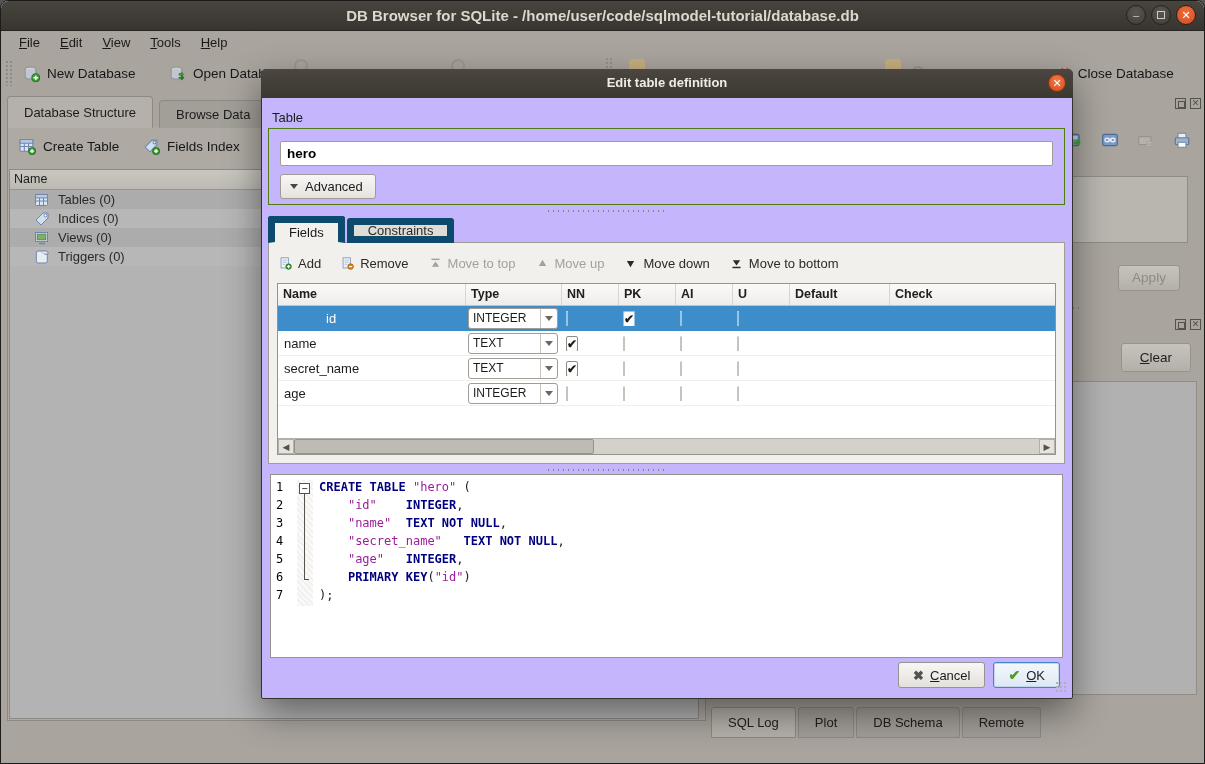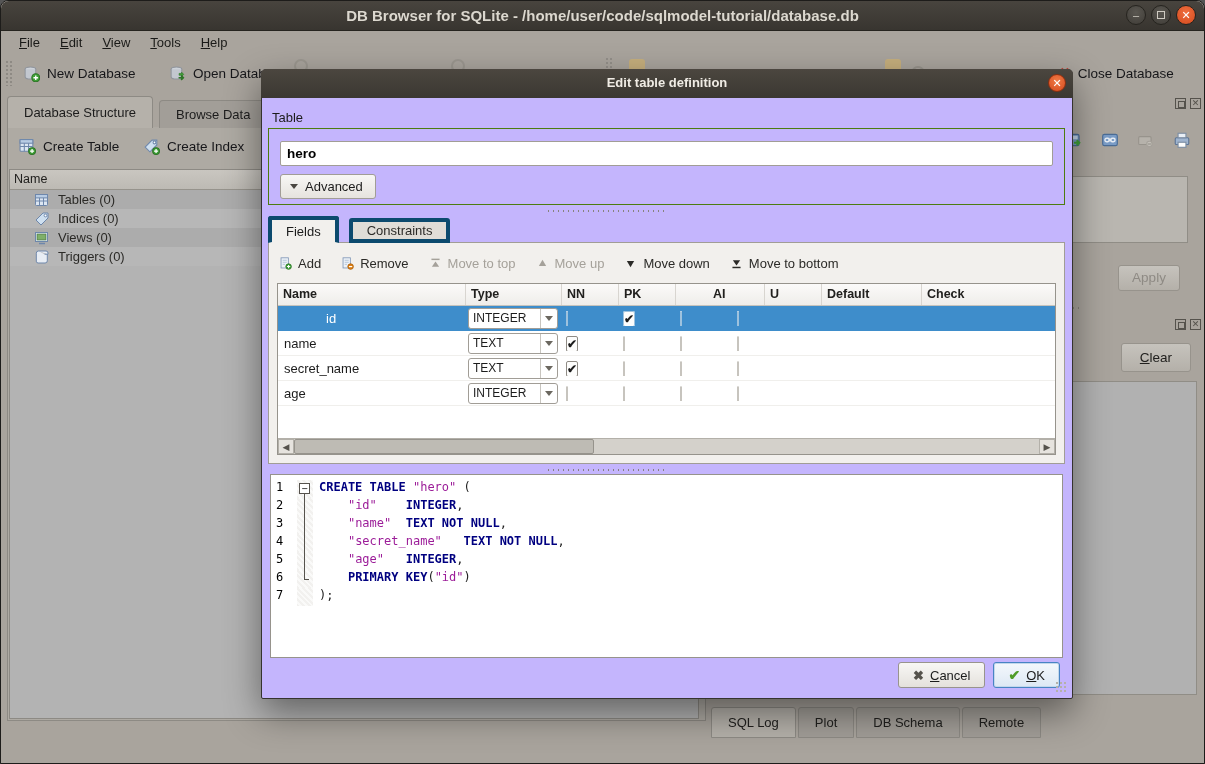--- a/index.html
+++ b/index.html
@@ -108,21 +108,21 @@
     border:1px solid #4d7c0f; border-radius:0; }
   #dlg-name-input { position:absolute; left:11px; right:11px; top:12px; height:25px;
     border:1px solid #a19d96; border-radius:2px; background:#fff; font-family:"Liberation Sans",sans-serif;
     font-size:13.5px; font-weight:bold; padding:0 6px; color:#000; }
   #dlg-advanced { position:absolute; left:11px; top:45px; width:96px; height:25px;
     background:linear-gradient(#f8f7f5,#e6e3de); border:1px solid #a19d96; border-radius:3px;
     display:flex; align-items:center; gap:7px; padding:0 9px; font-size:13px; }
   .tri-down { width:0; height:0; border-left:4px solid transparent; border-right:4px solid transparent;
     border-top:5px solid #4a4742; display:inline-block; }
   #dlg-tabs { position:absolute; left:6px; top:146px; display:flex; z-index:2; }
-  .dlg-tab { padding:0 14px; border:4px solid #0c4a6e; border-radius:3px 3px 0 0; margin-right:10px;
+  .dlg-tab { padding:0 14px; border:7px solid #0c4a6e; border-radius:3px 3px 0 0; margin-right:2px;
     display:flex; align-items:center; }
   .dlg-tab.active { background:#f2f0ed; height:27px; border-bottom:1px solid #f2f0ed; }
   .dlg-tab:not(.active) { background:#e0ddd7; height:25px; margin-top:2px; color:#2b2a27; }
   #dlg-pane { position:absolute; left:6px; right:7px; top:172px; height:222px;
     border:1px solid #a19d96; background:#f2f0ed; }
   #fields-toolbar { position:absolute; left:10px; top:7px; height:26px; display:flex; gap:20px; align-items:center; }
   .ftb-btn { display:flex; align-items:center; gap:6px; font-size:13px; color:#1c1c1c; }
   .ftb-btn.disabled { color:#a5a19a; }
   .ftb-icon { width:13px; height:13px; display:flex; align-items:center; justify-content:center; }
 
@@ -253,21 +253,21 @@
         </svg></span>
     <span>Create Table</span>
   </div>
   <div class="panel-btn" id="btn-create-index">
     <span class="tb-icon"><svg width="100%" height="100%" viewBox="0 0 16 16" xmlns="http://www.w3.org/2000/svg">
           <path d="M2 8.5 L8.5 2 h4.5 v4.5 L6.5 13 Z" fill="#cfe0f0" stroke="#6e87ab"></path>
           <circle cx="10.8" cy="4.2" r="1.3" fill="#fff" stroke="#6e87ab"></circle>
           <circle cx="12.3" cy="12.3" r="3.2" fill="#3fa037" stroke="#2c7526"></circle>
           <path d="M12.3 10.4 v3.8 M10.4 12.3 h3.8" stroke="#fff" stroke-width="1.2"></path>
         </svg></span>
-    <span>Create Index</span>
+    <span>Fields Index</span>
   </div>
   <div id="tree">
     <div id="tree-header">Name</div>
     <div id="tree-rows">
         <div class="tree-row alt0">
           <span class="tree-icon"><svg width="100%" height="100%" viewBox="0 0 16 16" xmlns="http://www.w3.org/2000/svg">
               <rect x="1.5" y="2.5" width="12" height="11" rx="1" fill="#dce6f2" stroke="#6e87ab"></rect>
               <rect x="1.5" y="2.5" width="12" height="3.4" fill="#b8cce4" stroke="#6e87ab"></rect>
               <path d="M1.5 9 h12 M5.5 5.9 v7.6 M9.5 5.9 v7.6" stroke="#6e87ab"></path>
             </svg></span>
@@ -433,21 +433,21 @@
             </span>
             <span>Move to bottom</span>
           </div>
         </div>
       <div id="fields-table">
         <div id="ft-header">
             <div class="hcell" style="width: 188px;">Name</div>
             <div class="hcell" style="width: 96px;">Type</div>
             <div class="hcell" style="width: 57px;">NN</div>
             <div class="hcell" style="width: 57px;">PK</div>
-            <div class="hcell" style="width: 57px; margin-left: 32px;">AI</div>
+            <div class="hcell" style="width: 57px;">AI</div>
             <div class="hcell" style="width: 57px;">U</div>
             <div class="hcell" style="width: 100px;">Default</div>
             <div class="hcell" style="flex: 1 1 0%; border-right: none;">Check</div>
           </div>
         <div id="ft-rows">
             <div class="f-row selected">
               <div class="fcell name" style="width: 188px; padding-left: 48px;">id</div>
               <div class="fcell" style="width: 96px;">
                 <div class="combo">
                   <span class="combo-text">INTEGER</span>

